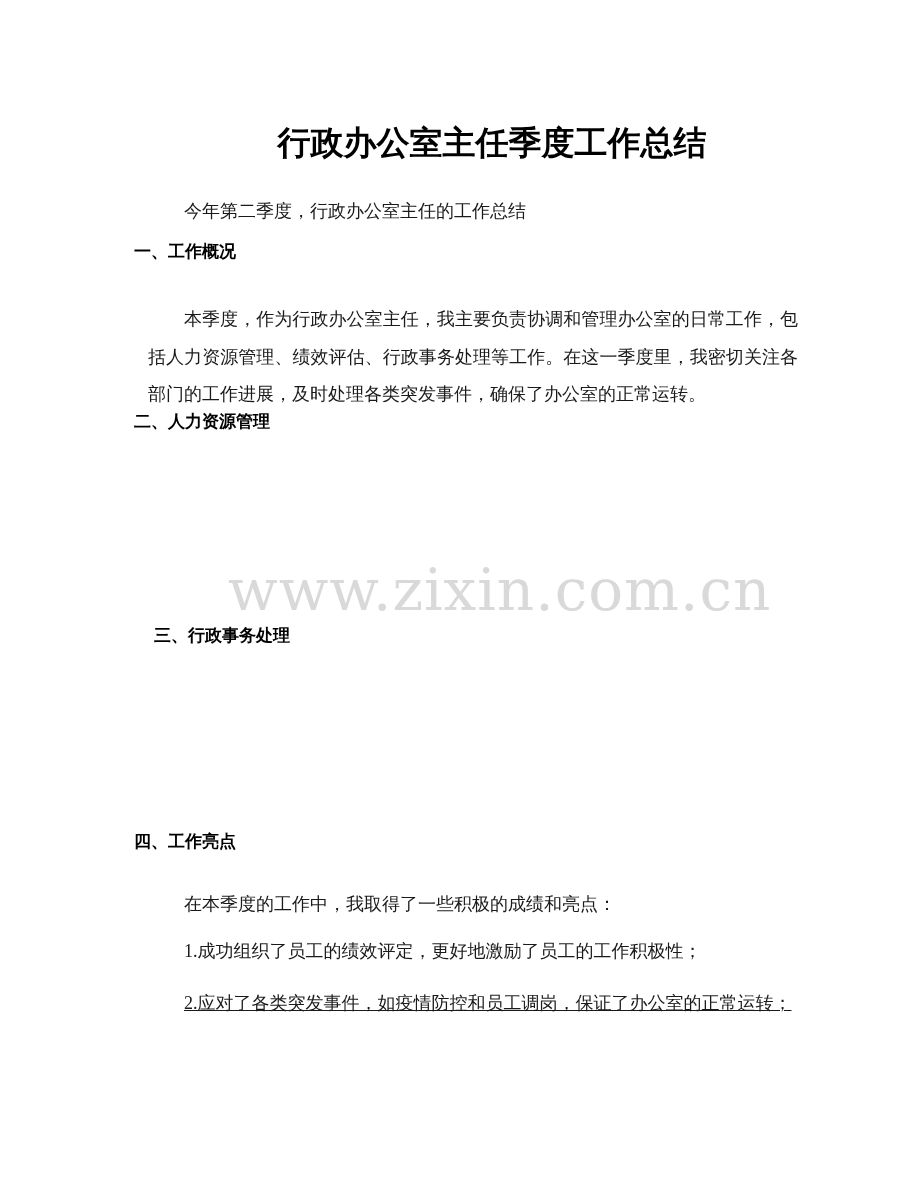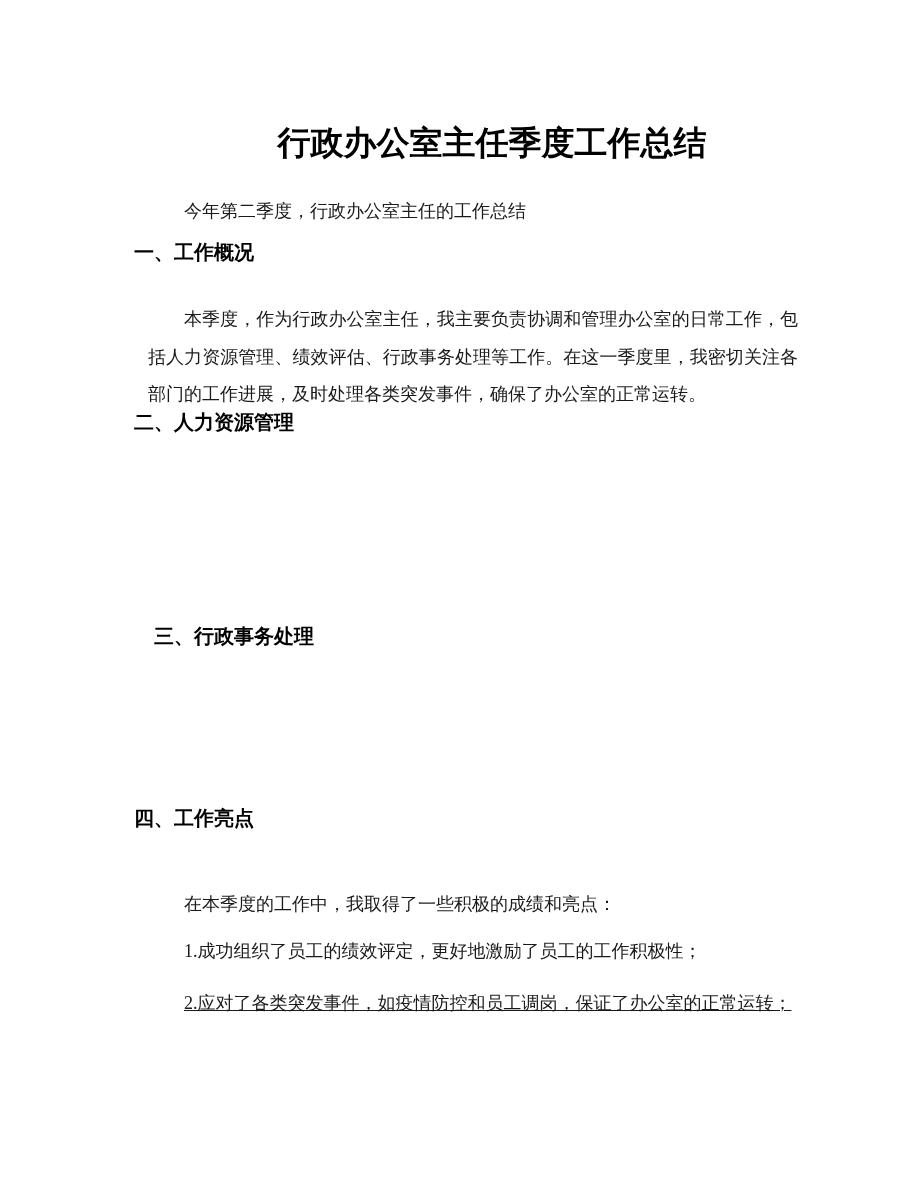--- a/index.html
+++ b/index.html
@@ -42,21 +42,21 @@
     z-index: 1;
     padding-left: 16px;
   }
   .heading {
     position: absolute;
     left: 134px;
     width: 650px;
     margin: 0;
     font-family: "Liberation Sans", "DejaVu Sans", sans-serif;
     font-weight: 700;
-    font-size: 20px;
+    font-size: 17px;
     line-height: 28px;
     color: #000000;
     z-index: 1;
   }
   .body {
     position: absolute;
     left: 134px;
     width: 650px;
     margin: 14px;
     font-family: "Liberation Serif", "DejaVu Serif", serif;
@@ -68,31 +68,32 @@
     z-index: 1;
   }
   
   .pos-intro  { top: 179px; }
   .pos-h1     { top: 238px; }
   .pos-p1     { top: 287px; }
   .pos-h2     { top: 408px; }
   .pos-p2     { top: 457px; }
   .pos-h3     { top: 622px; margin-left: 20px; }
   .pos-p3     { top: 664px; }
-  .pos-h4     { top: 804px; }
+  .pos-h4     { top: 828px; }
   .pos-p4a    { top: 872px; }
   .pos-p4b    { top: 919px; }
   .pos-p4c    { top: 971px; text-decoration: underline; }
   .pos-p4d    { top: 1022px; }
 </style>
 </head>
 <body>
 
 <div class="page">
 
+  <div class="watermark">www.zixin.com.cn</div>
 
   <h1 class="title">行政办公室主任季度工作总结</h1>
 
   <p class="body pos-intro">今年第二季度，行政办公室主任的工作总结</p>
 
   <h2 class="heading pos-h1">一、工作概况</h2>
   <p class="body pos-p1">本季度，作为行政办公室主任，我主要负责协调和管理办公室的日常工作，包括人力资源管理、绩效评估、行政事务处理等工作。在这一季度里，我密切关注各部门的工作进展，及时处理各类突发事件，确保了办公室的正常运转。</p>
 
   <h2 class="heading pos-h2">二、人力资源管理</h2>
 

